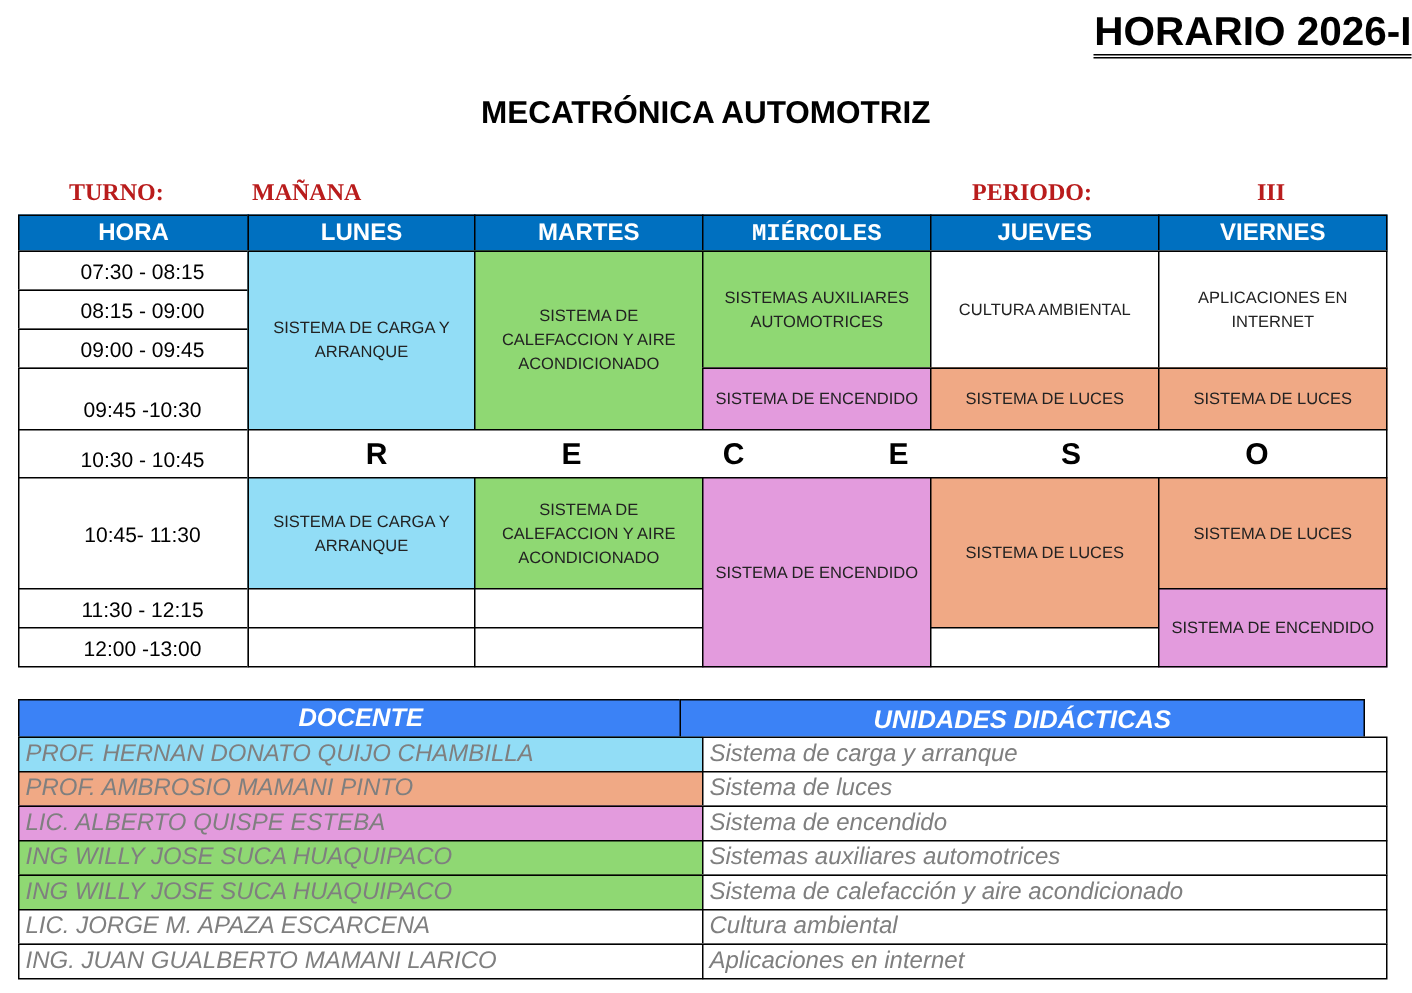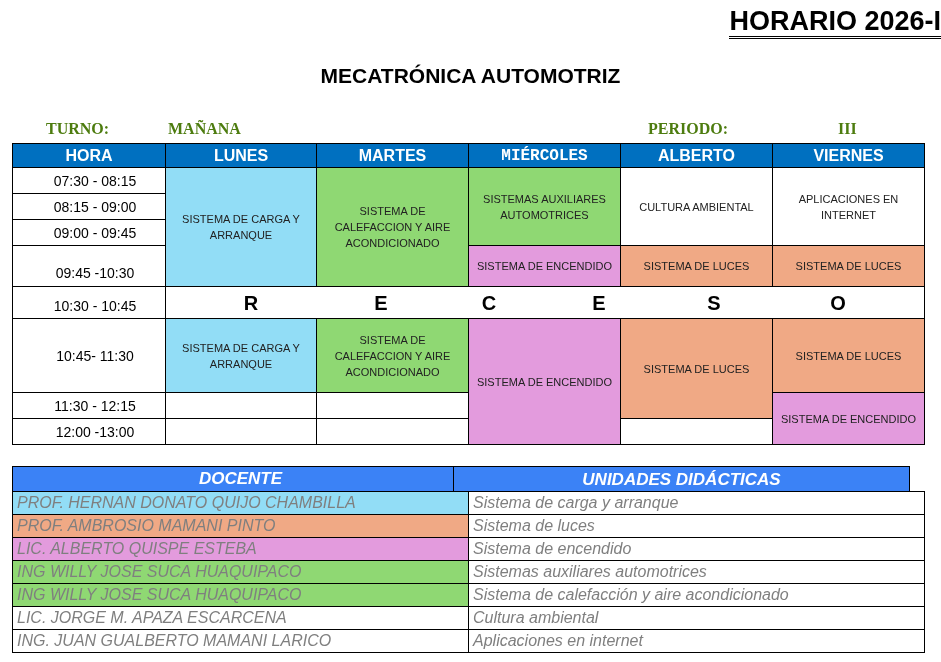--- a/index.html
+++ b/index.html
@@ -1,21 +1,21 @@
 <!DOCTYPE html>
 <html><head>
 <meta charset="utf-8">
 <style>
   html,body{margin:0;padding:0;background:#fff;}
   body{width:941px;height:662px;position:relative;overflow:hidden;font-family:"Liberation Sans",sans-serif;}
   .abs{position:absolute;}
   .title{left:0;width:941px;top:6px;text-align:right;font-size:27px;font-weight:bold;color:#000;}
   .title span{border-bottom:3px double #000;padding-bottom:0;line-height:30px;display:inline-block;}
   .subtitle{left:0;width:941px;top:64px;text-align:center;font-size:21px;font-weight:bold;color:#000;}
-  .meta{font-family:"Liberation Serif",serif;font-weight:bold;font-size:16px;top:120px;color:#4d7c0f;}
+  .meta{font-family:"Liberation Serif",serif;font-weight:bold;font-size:16px;top:120px;color:#b91c1c;}
   .cell{position:absolute;box-sizing:border-box;border:1px solid #000;display:flex;align-items:center;justify-content:center;text-align:center;}
   .hdr{background:#0070C0;color:#fff;font-size:16px;font-weight:bold;}
   .hora{font-size:14px;color:#000;background:#fff;padding-left:12px;}
   .subj{font-size:11px;color:#222;line-height:16px;padding:0 3px;}
   .blue{background:#92DDF6;}
   .green{background:#8FD873;}
   .pink{background:#E39BDD;}
   .salmon{background:#F0A985;}
   .white{background:#fff;}
   .receso{background:#fff;}
@@ -33,21 +33,21 @@
 <div class="abs meta" style="left:168px;">MAÑANA</div>
 <div class="abs meta" style="left:648px;">PERIODO:</div>
 <div class="abs meta" style="left:838px;">III</div>
 
 <div>
 
   <div class="cell hdr" style="left:12px;top:143px;width:154px;height:25px;">HORA</div>
   <div class="cell hdr" style="left:165px;top:143px;width:152px;height:25px;">LUNES</div>
   <div class="cell hdr" style="left:316px;top:143px;width:153px;height:25px;">MARTES</div>
   <div class="cell hdr" style="left:468px;top:143px;width:153px;height:25px;font-family:Liberation Mono, monospace;">MIÉRCOLES</div>
-  <div class="cell hdr" style="left:620px;top:143px;width:153px;height:25px;">ALBERTO</div>
+  <div class="cell hdr" style="left:620px;top:143px;width:153px;height:25px;">JUEVES</div>
   <div class="cell hdr" style="left:772px;top:143px;width:153px;height:25px;">VIERNES</div>
 
   <div class="cell hora" style="left:12px;top:167px;width:154px;height:27px;">07:30 - 08:15</div>
   <div class="cell hora" style="left:12px;top:193px;width:154px;height:27px;">08:15 - 09:00</div>
   <div class="cell hora" style="left:12px;top:219px;width:154px;height:27px;">09:00 - 09:45</div>
   <div class="cell hora" style="left:12px;top:245px;width:154px;height:56px;">09:45 -10:30</div>
   <div class="cell hora" style="left:12px;top:286px;width:154px;height:39px;">10:30 - 10:45</div>
   <div class="cell hora" style="left:12px;top:318px;width:154px;height:75px;">10:45- 11:30</div>
   <div class="cell hora" style="left:12px;top:392px;width:154px;height:27px;">11:30 - 12:15</div>
   <div class="cell hora" style="left:12px;top:418px;width:154px;height:27px;">12:00 -13:00</div>

